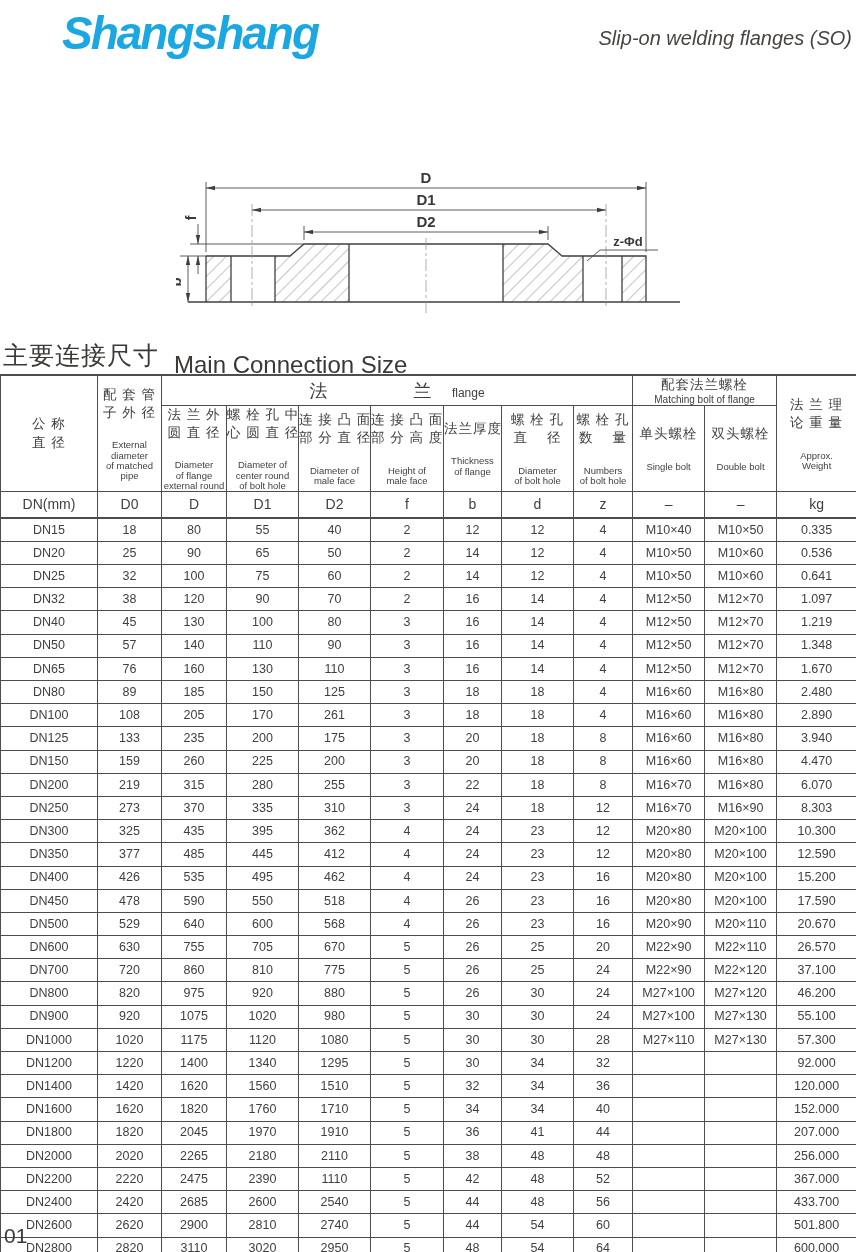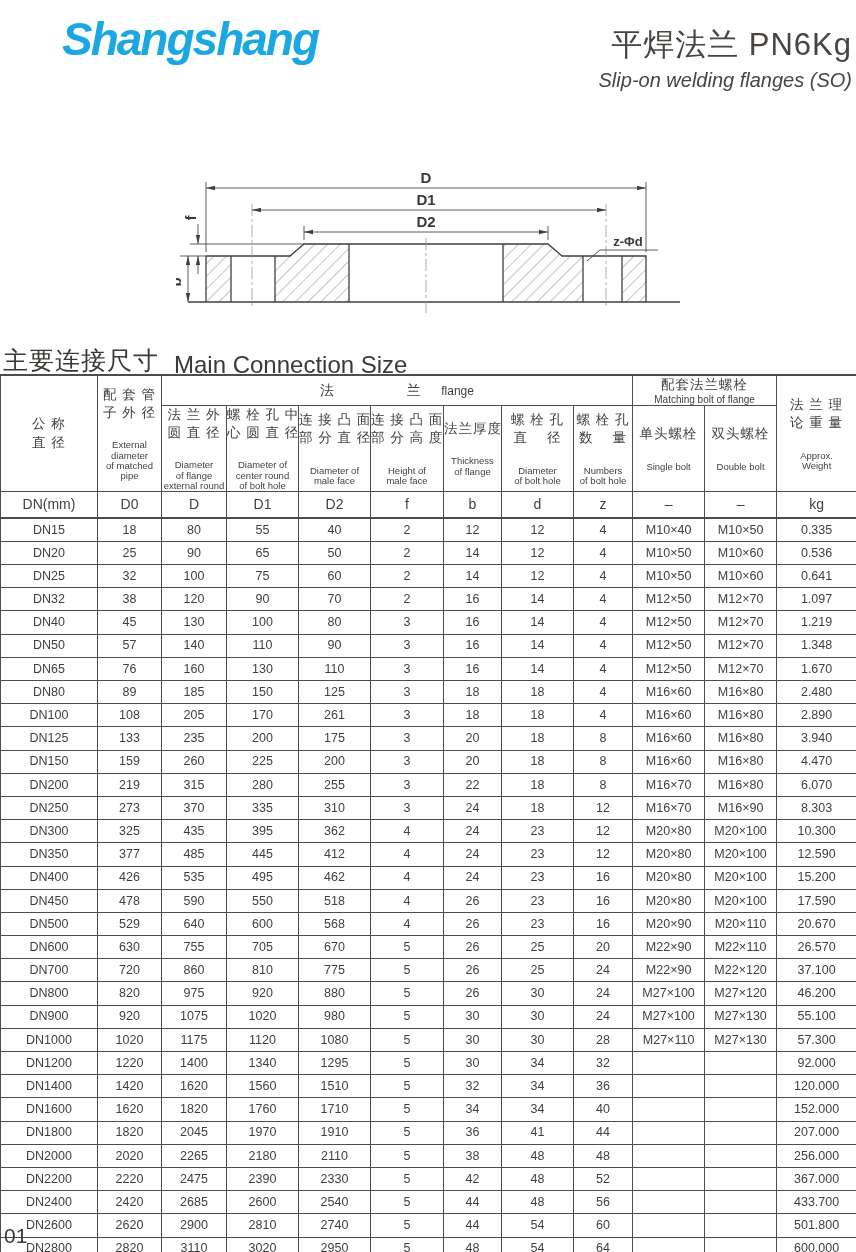--- a/index.html
+++ b/index.html
@@ -5,74 +5,73 @@
   :root { --accent:#1ba7e2; --ink:#3f3f3f; --line:#4d4d4d; }
   html,body { margin:0; padding:0; }
   body {
     width:856px; height:1252px; position:relative; background:#ffffff;
     font-family:"Liberation Sans","DejaVu Sans",sans-serif; color:var(--ink);
     overflow:hidden;
   }
   .page { position:absolute; inset:0; }
 
   
-  .logo { position:absolute; left:62px; top:16px; color:var(--accent); }
+  .logo { position:absolute; left:62px; top:10px; color:var(--accent); }
   .brand { font-size:46px; font-weight:700; font-style:italic; letter-spacing:-2px; line-height:1.0; }
   .subbrand { display:flex; gap:14px; font-size:27px; font-weight:400; letter-spacing:-1px; margin-top:-2px; }
   .subbrand .part2 { font-weight:700; }
 
   .titles { position:absolute; right:4px; top:24px; text-align:right; color:#474441; }
   .title-cn { font-size:31px; letter-spacing:1px; }
   .title-en { font-size:20px; margin-top:3px;font-style:italic; }
 
   
   .drawing { position:absolute; left:176px; top:166px; width:510px; height:160px; }
   .drawing svg text { font-family:"Liberation Sans","DejaVu Sans",sans-serif; fill:#3a3a3a; }
 
   
-  .section-title { position:absolute; left:3px; top:334px; display:flex; align-items:flex-end; gap:15px; color:#3b3835; }
+  .section-title { position:absolute; left:3px; top:334px; display:flex; align-items:center; gap:15px; color:#3b3835; }
   .section-title .cn { font-size:25px; font-weight:500; letter-spacing:1px; }
   .section-title .en { font-size:24px; }
 
   
   table.main {
     position:absolute; left:0; top:374px; width:856px;
     border-collapse:collapse; table-layout:fixed;
     border-top:2px solid var(--line); border-bottom:2px solid var(--line);
   }
   table.main th, table.main td {
     border:1px solid var(--line); padding:0; text-align:center; vertical-align:middle;
     font-weight:normal; overflow:hidden;
   }
   thead { border-bottom:2px solid var(--line); }
   tr.r1 { height:30px; }
   tr.r2 { height:72px; }
   tr.r3 { height:26px; }
   .cn  { font-size:13.5px; line-height:1.35; letter-spacing:1px; white-space:pre; }
   .en  { font-size:9.5px; line-height:1.08; margin-top:18px; letter-spacing:0; white-space:pre; }
-  .gcn { font-size:14px; letter-spacing:2px; white-space:pre; }
+  .gcn { font-size:18px; letter-spacing:2px; white-space:pre; }
   .gen-inline { font-size:12px; margin-left:14px; }
   .gcn2 { font-size:13.5px; letter-spacing:1px; }
   .gen  { font-size:10px; line-height:1.1; }
   td.sym { font-size:14px; }
   tbody td { height:22.2px; font-size:12.5px; line-height:1; }
 
   .page-number { position:absolute; left:4px; bottom:4px; font-size:21px; color:#3b3b3b; }
 </style>
 </head>
 <body>
 
 <div class="page">
 
   <div class="logo">
     <div class="brand">Shangshang</div>
   </div>
 
   <div class="titles">
-    <div class="title-cn">平焊法兰 PN6Kg</div>
     <div class="title-en">Slip-on welding flanges (SO)</div>
   </div>
 
   <div class="drawing">
     <svg viewBox="0 0 510 160" width="510" height="160">
       <defs>
         <pattern id="hatch" patternUnits="userSpaceOnUse" width="9" height="9" patternTransform="rotate(45)">
           <line x1="0" y1="0" x2="0" y2="9" stroke="#8a8a8a" stroke-width="1"></line>
         </pattern>
       </defs>
@@ -646,21 +645,21 @@
           <td>48</td>
           <td></td>
           <td></td>
           <td>256.000</td>
         </tr>
         <tr>
           <td>DN2200</td>
           <td>2220</td>
           <td>2475</td>
           <td>2390</td>
-          <td>2330</td>
+          <td>1110</td>
           <td>5</td>
           <td>42</td>
           <td>48</td>
           <td>52</td>
           <td></td>
           <td></td>
           <td>367.000</td>
         </tr>
         <tr>
           <td>DN2400</td>

